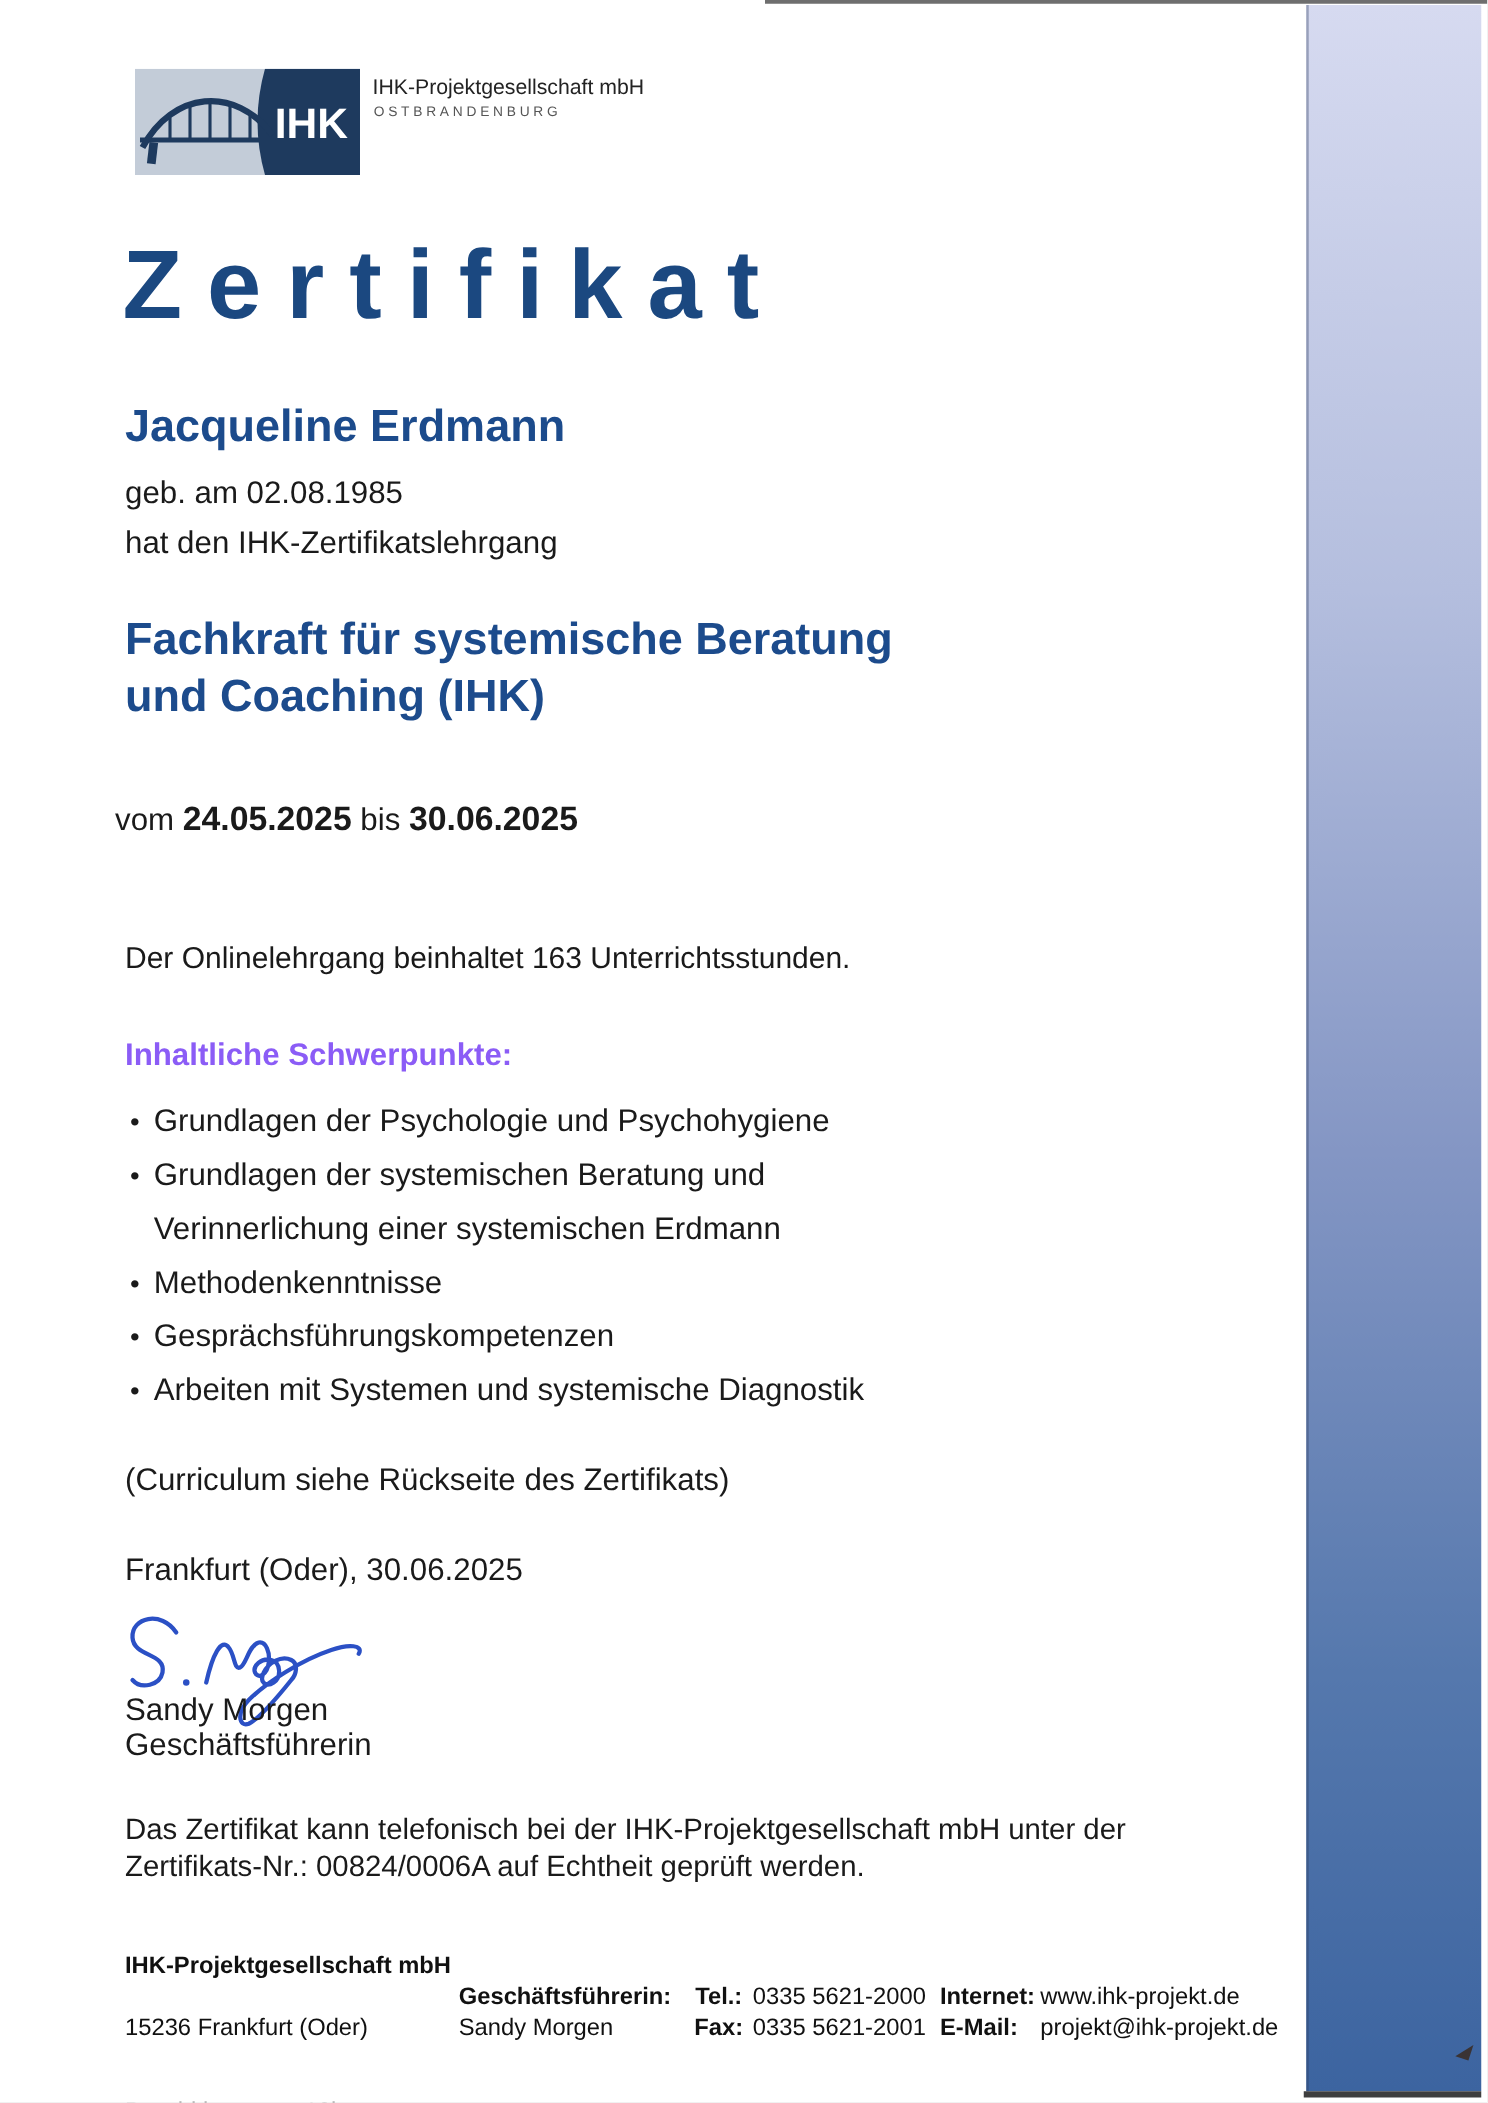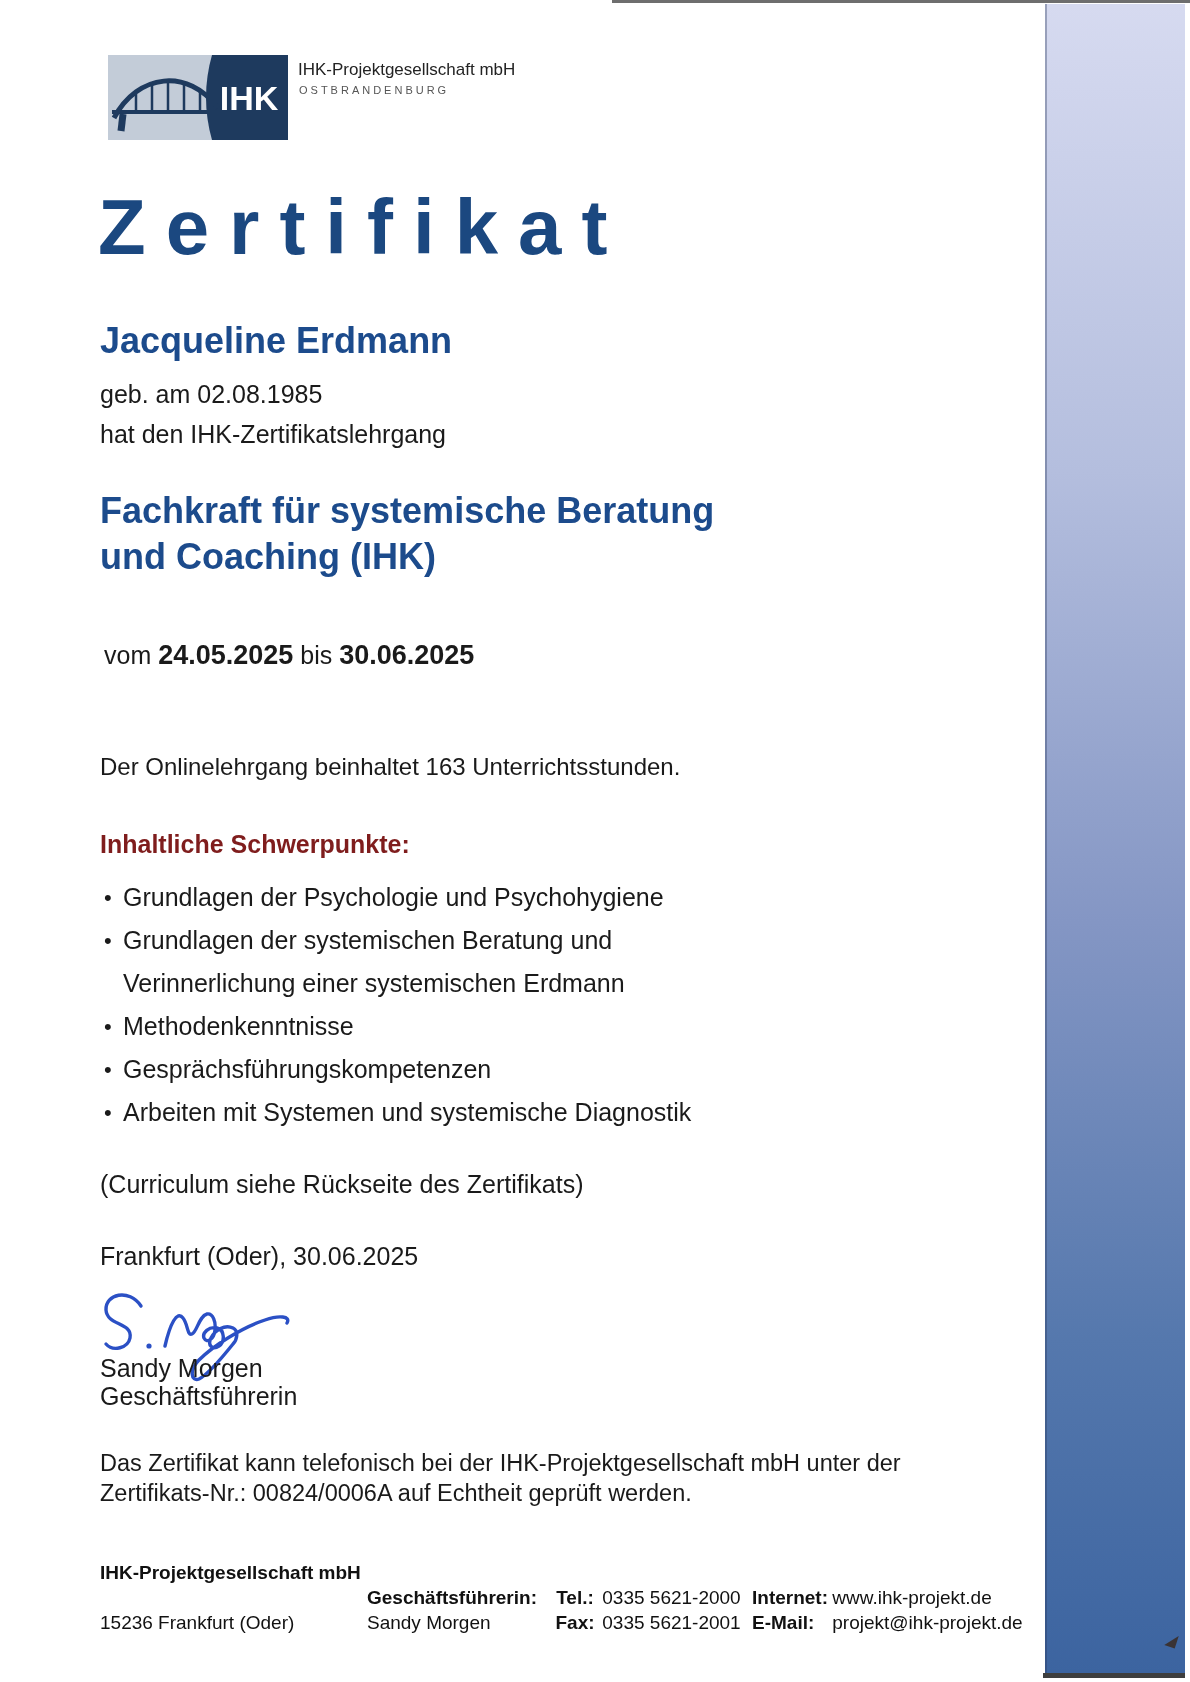--- a/index.html
+++ b/index.html
@@ -30,26 +30,26 @@
   .org-line2{left:299px;top:84px;font-size:11px;color:#555;letter-spacing:3px;}
 
   .doc-title{left:98px;top:188px;font-size:78px;font-weight:bold;color:#1b4880;letter-spacing:20px;line-height:1;}
 
   .recipient-name{left:100px;top:320px;font-size:36px;font-weight:bold;color:#1c4b8c;}
   .recipient-birth{left:100px;top:352px;font-size:25px;margin-top:28px;}
   .intro-line{left:100px;top:420px;font-size:25px;}
 
   .course{left:100px;top:488px;font-size:36px;font-weight:bold;color:#1c4b8c;line-height:46px;}
 
-  .period{left:104px;top:640px;font-size:25px;text-align:right;}
+  .period{left:92px;top:640px;font-size:25px;text-align:right;}
   .period .date{font-weight:bold;font-size:27px;}
   .result-line{left:100px;top:697px;font-size:25px;}
   .scope-line{left:100px;top:753px;font-size:24px;}
 
-  .topics-heading{left:100px;top:830px;font-size:25px;font-weight:bold;color:#7f1d1d;}
+  .topics-heading{left:100px;top:830px;font-size:25px;font-weight:bold;color:#8b5cf6;}
   .topic-row{left:100px;font-size:25px;line-height:43px;}
   .topic-row .bullet{position:absolute;left:4px;top:0;font-size:22px;}
   .topic-row .topic-text{margin-left:23px;}
   .t0{top:876px;} .t1{top:919px;} .t2{top:1005px;} .t3{top:1048px;} .t4{top:1091px;}
 
   .curriculum-note{left:100px;top:1170px;font-size:25px;}
   .place-date{left:100px;top:1242px;font-size:25px;}
 
   .signature{left:95px;top:1286px;width:240px;height:110px;}
   .sig-name{left:100px;top:1354px;font-size:25px;}

